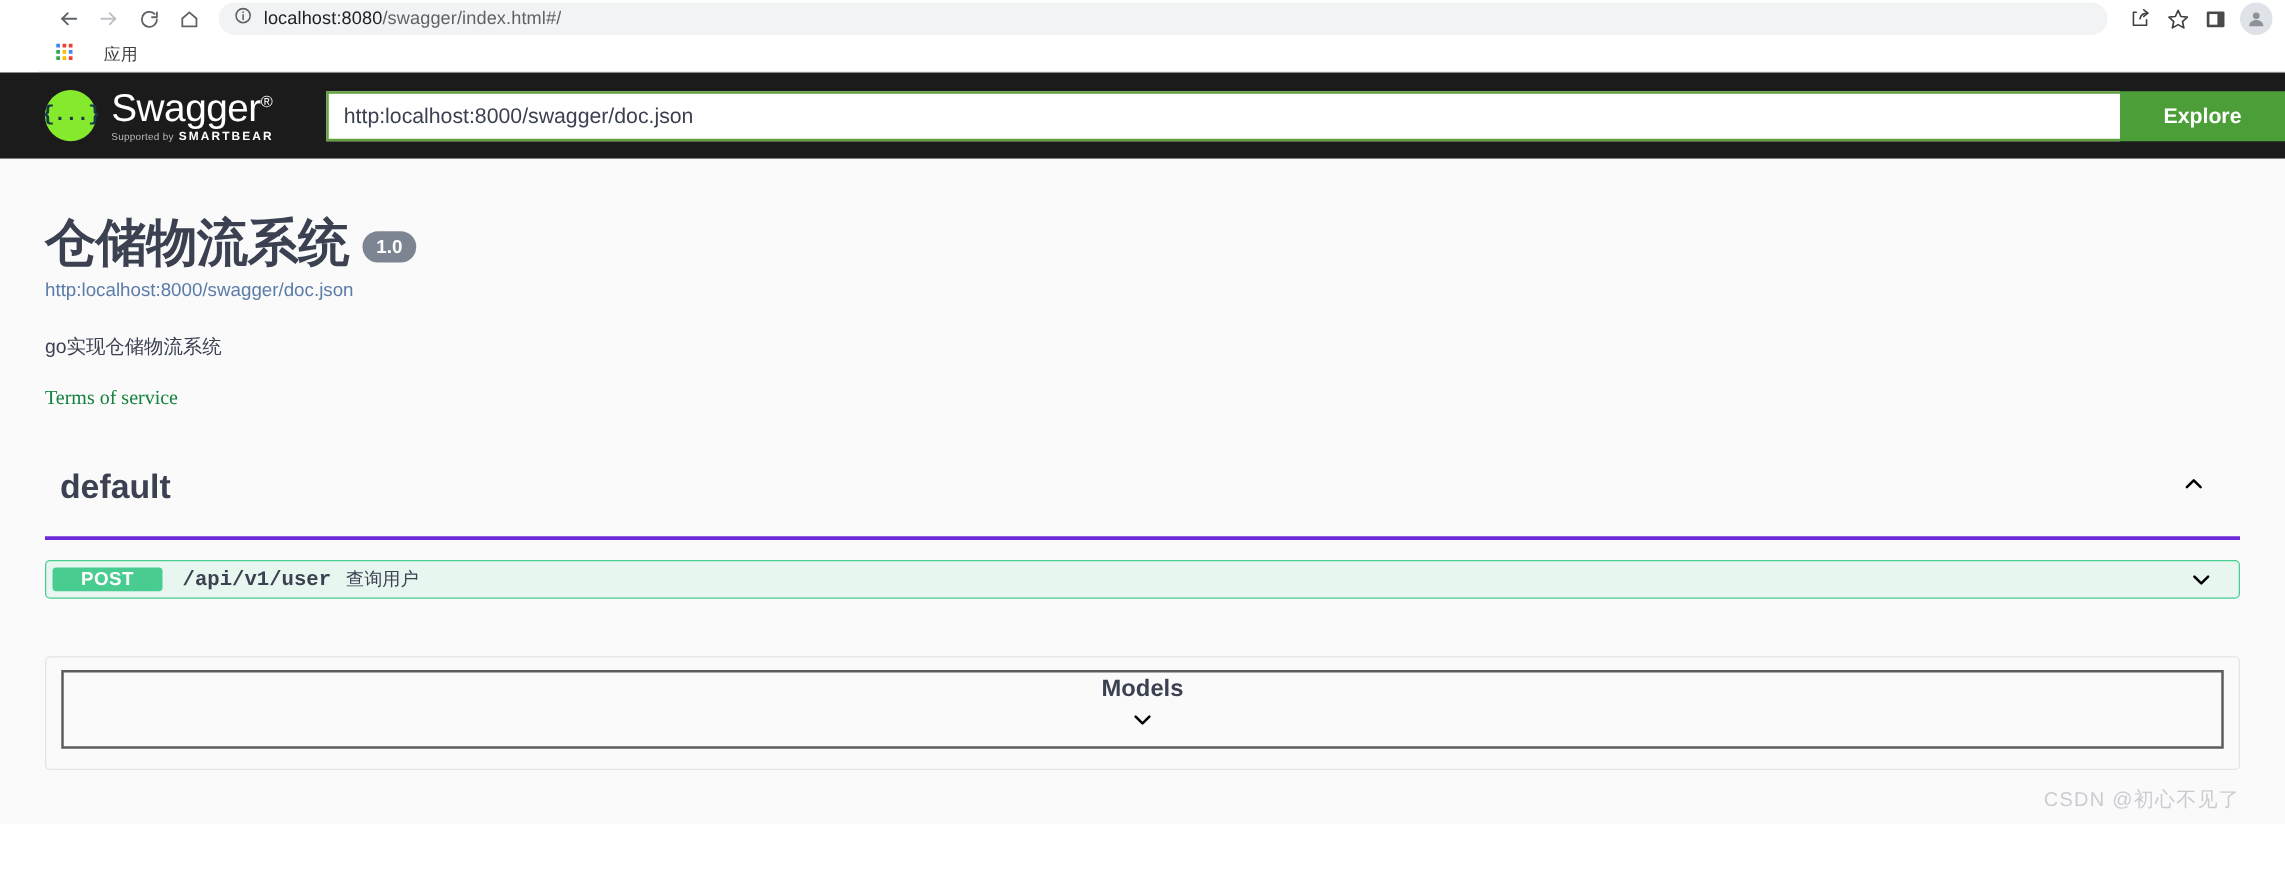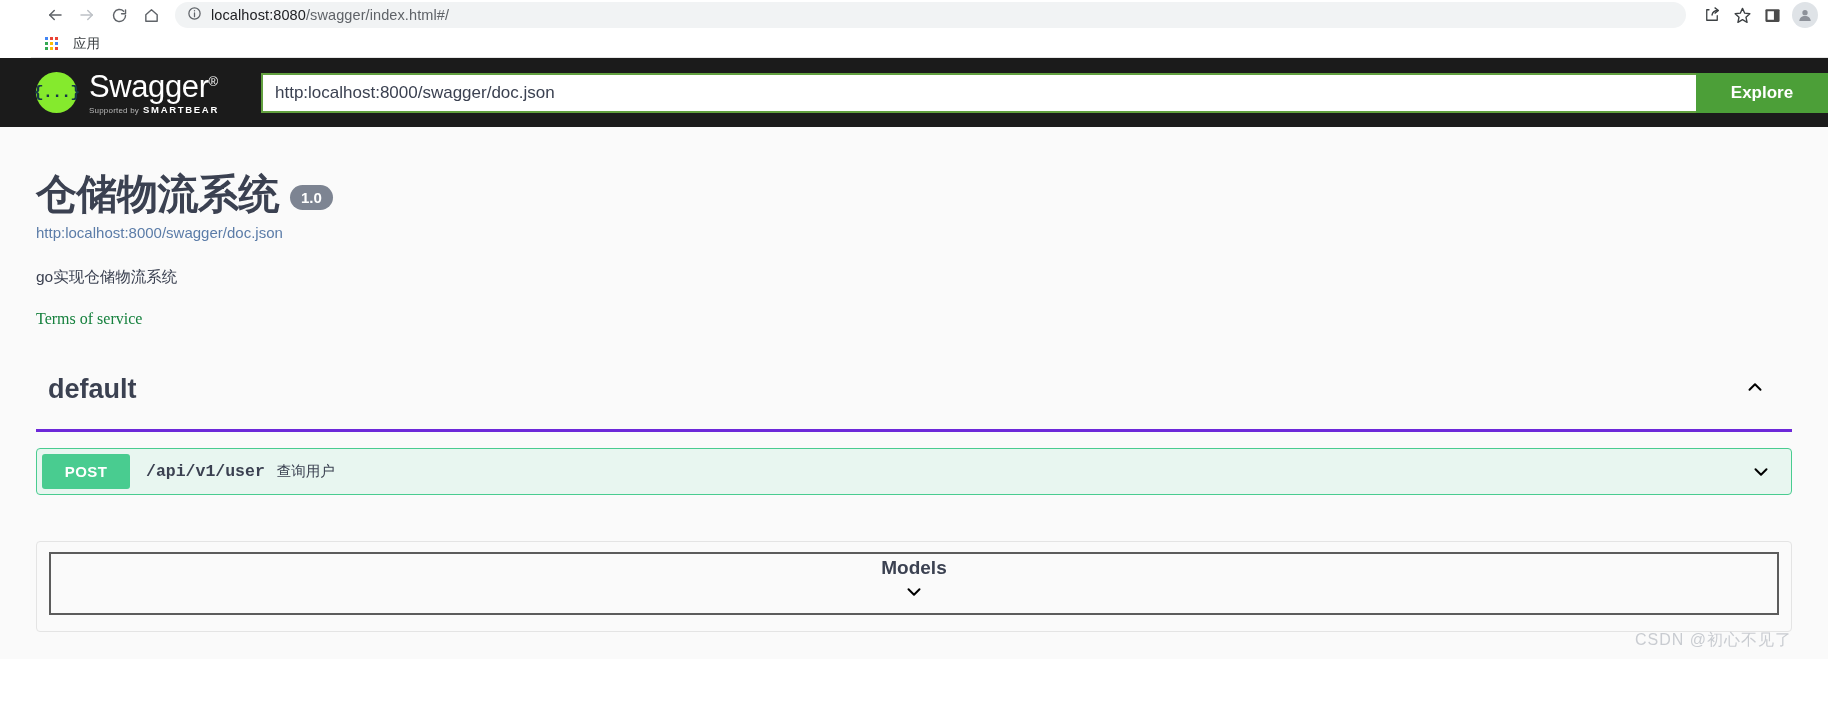--- a/index.html
+++ b/index.html
@@ -92,22 +92,21 @@
     height: 28px;
     display: flex;
     align-items: center;
     padding: 0 8px;
     gap: 8px;
     background: #ffffff;
     border-bottom: 1px solid #e6e6e6;
   }
   .bookmark-item {
     display: flex;
-    align-items: center;
-    gap: 15px;
+    gap: 25px;
     padding: 2px 6px;
     border-radius: 4px;
   }
   .bookmark-label {
     font-size: 13.5px;
     color: #3c4043;
   }
   .apps-grid {
     width: 13px;
     height: 13px;
@@ -281,21 +280,21 @@
     align-items: center;
     justify-content: center;
     margin-right: 24px;
   }
 
   .op-row {
     margin-top: 16px;
     background: #e8f6f0;
     border: 1px solid #49cc90;
     border-radius: 4px;
-    height: 47px;
+    height: 31px;
     display: flex;
     align-items: center;
     padding: 5px;
     cursor: pointer;
   }
   .method-badge {
     background: #49cc90;
     color: #ffffff;
     font-size: 15px;
     font-weight: bold;

